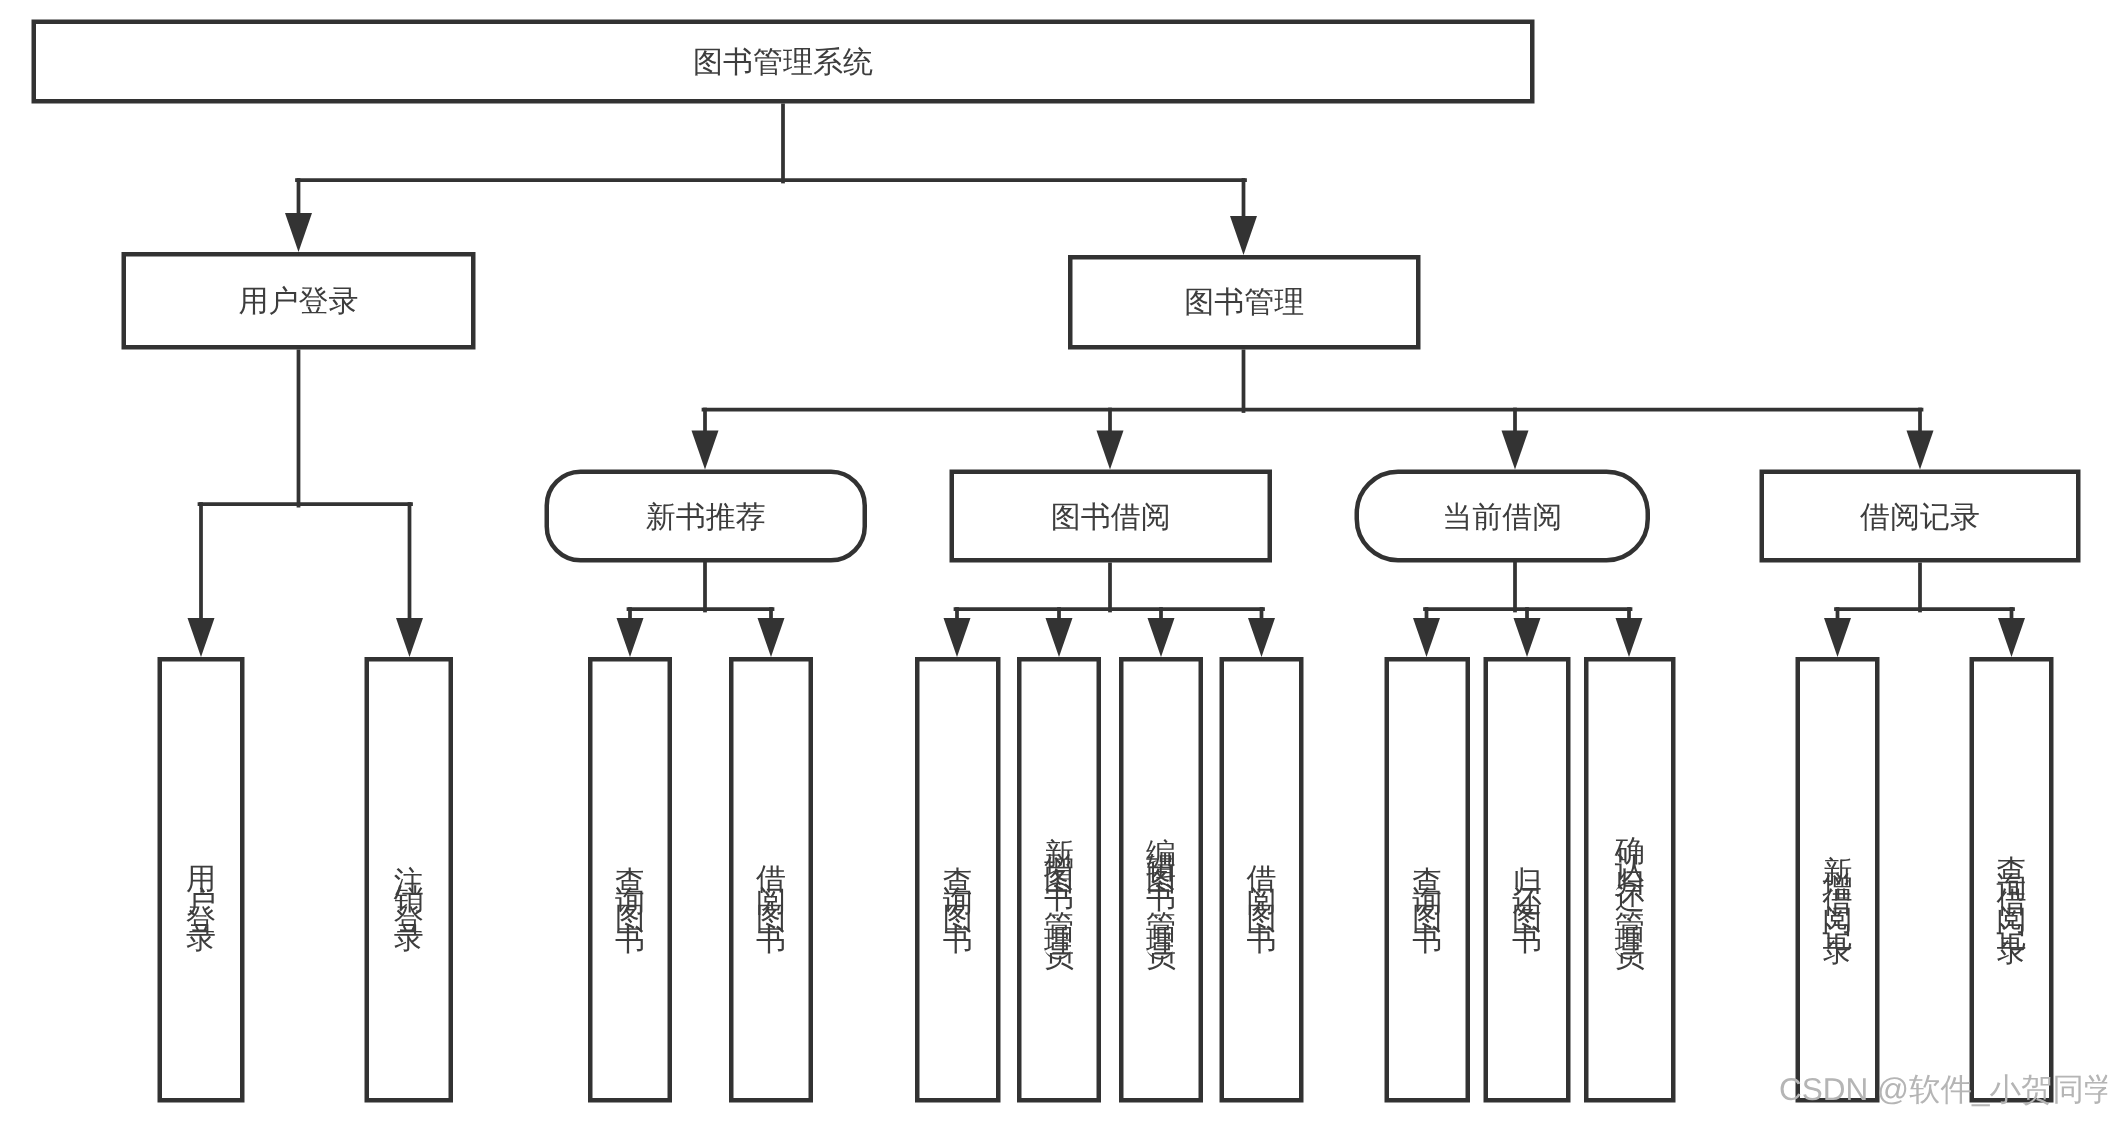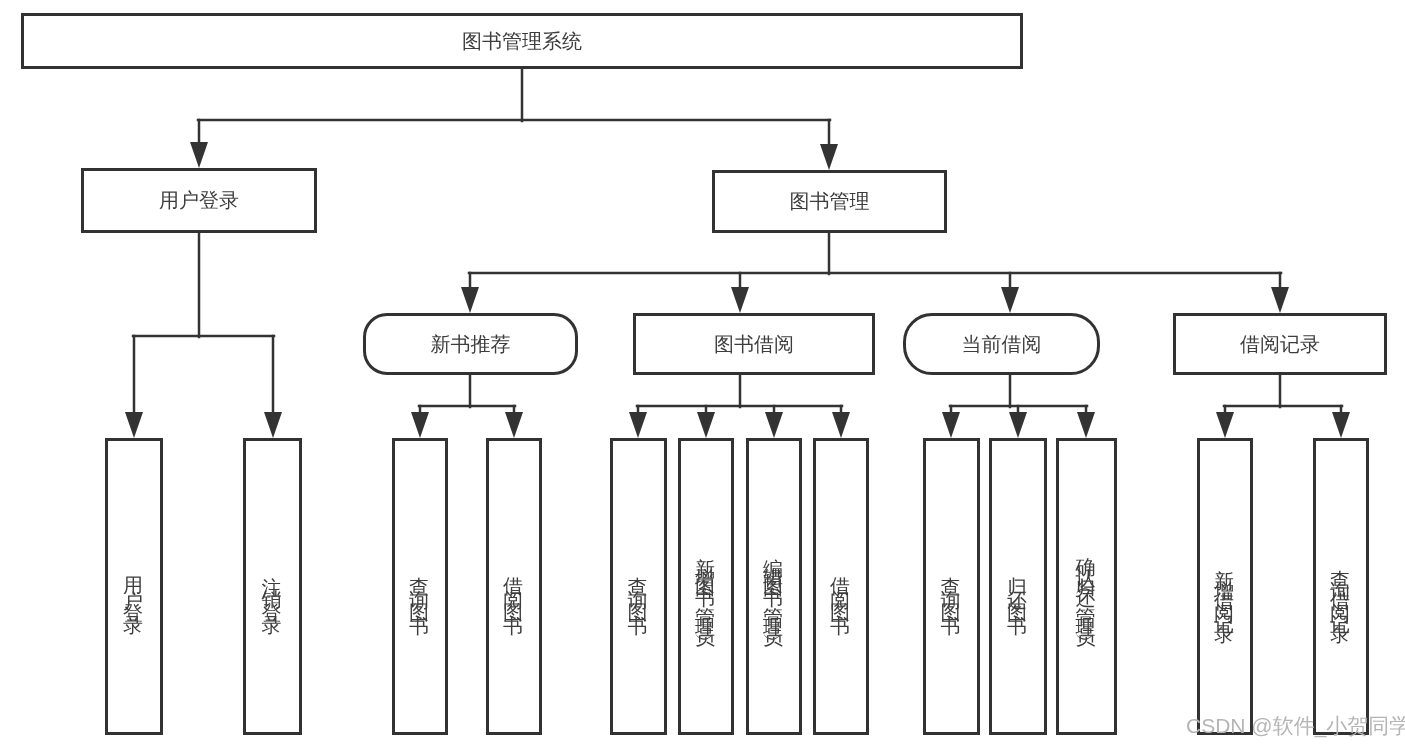--- a/index.html
+++ b/index.html
@@ -31,21 +31,21 @@
     color:#3d3d3d;
   }
   .v4{letter-spacing:13px;}
   .v6{letter-spacing:11px;}
   .v9{letter-spacing:10px;}
   
   .n-root{left:21px;top:13px;width:1002px;height:56px;}
   .n-user{left:81px;top:168px;width:236px;height:65px;}
   .n-book{left:712px;top:170px;width:235px;height:63px;}
   .n3-0{left:363px;top:313px;width:215px;height:62px;border-radius:24px;}
-  .n3-1{left:633px;top:313px;width:242px;height:62px;}
+  .n3-1{left:633px;top:313px;width:215px;height:62px;}
   .n3-2{left:903px;top:313px;width:197px;height:62px;border-radius:29px;}
   .n3-3{left:1173px;top:313px;width:214px;height:62px;}
   .lf-u0{left:105px;width:58px;}
   .lf-u1{left:243px;width:59px;}
   .lf-a0{left:392px;width:56px;}
   .lf-a1{left:486px;width:56px;}
   .lf-b0{left:610px;width:57px;}
   .lf-b1{left:678px;width:56px;}
   .lf-b2{left:746px;width:56px;}
   .lf-b3{left:813px;width:56px;}

